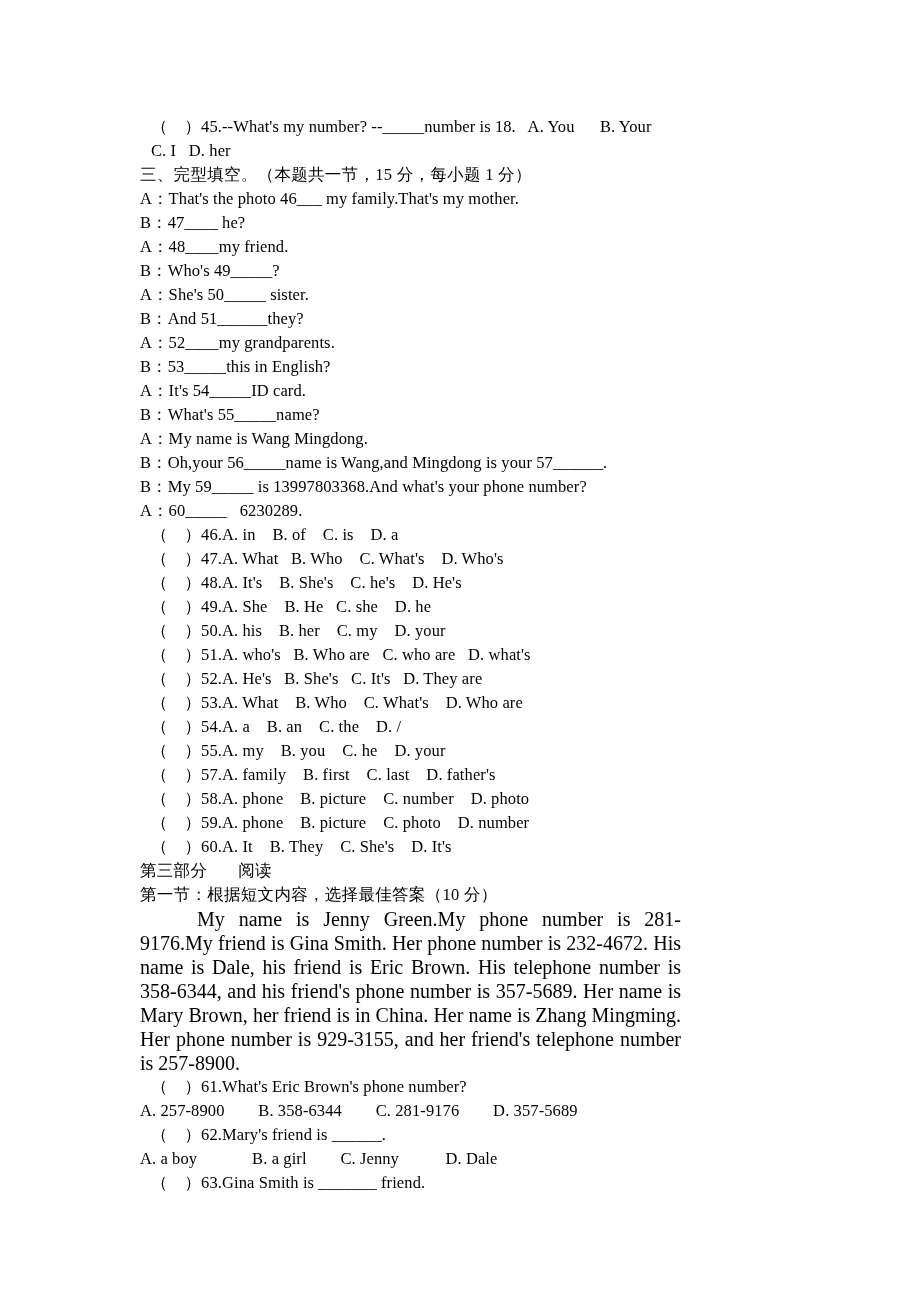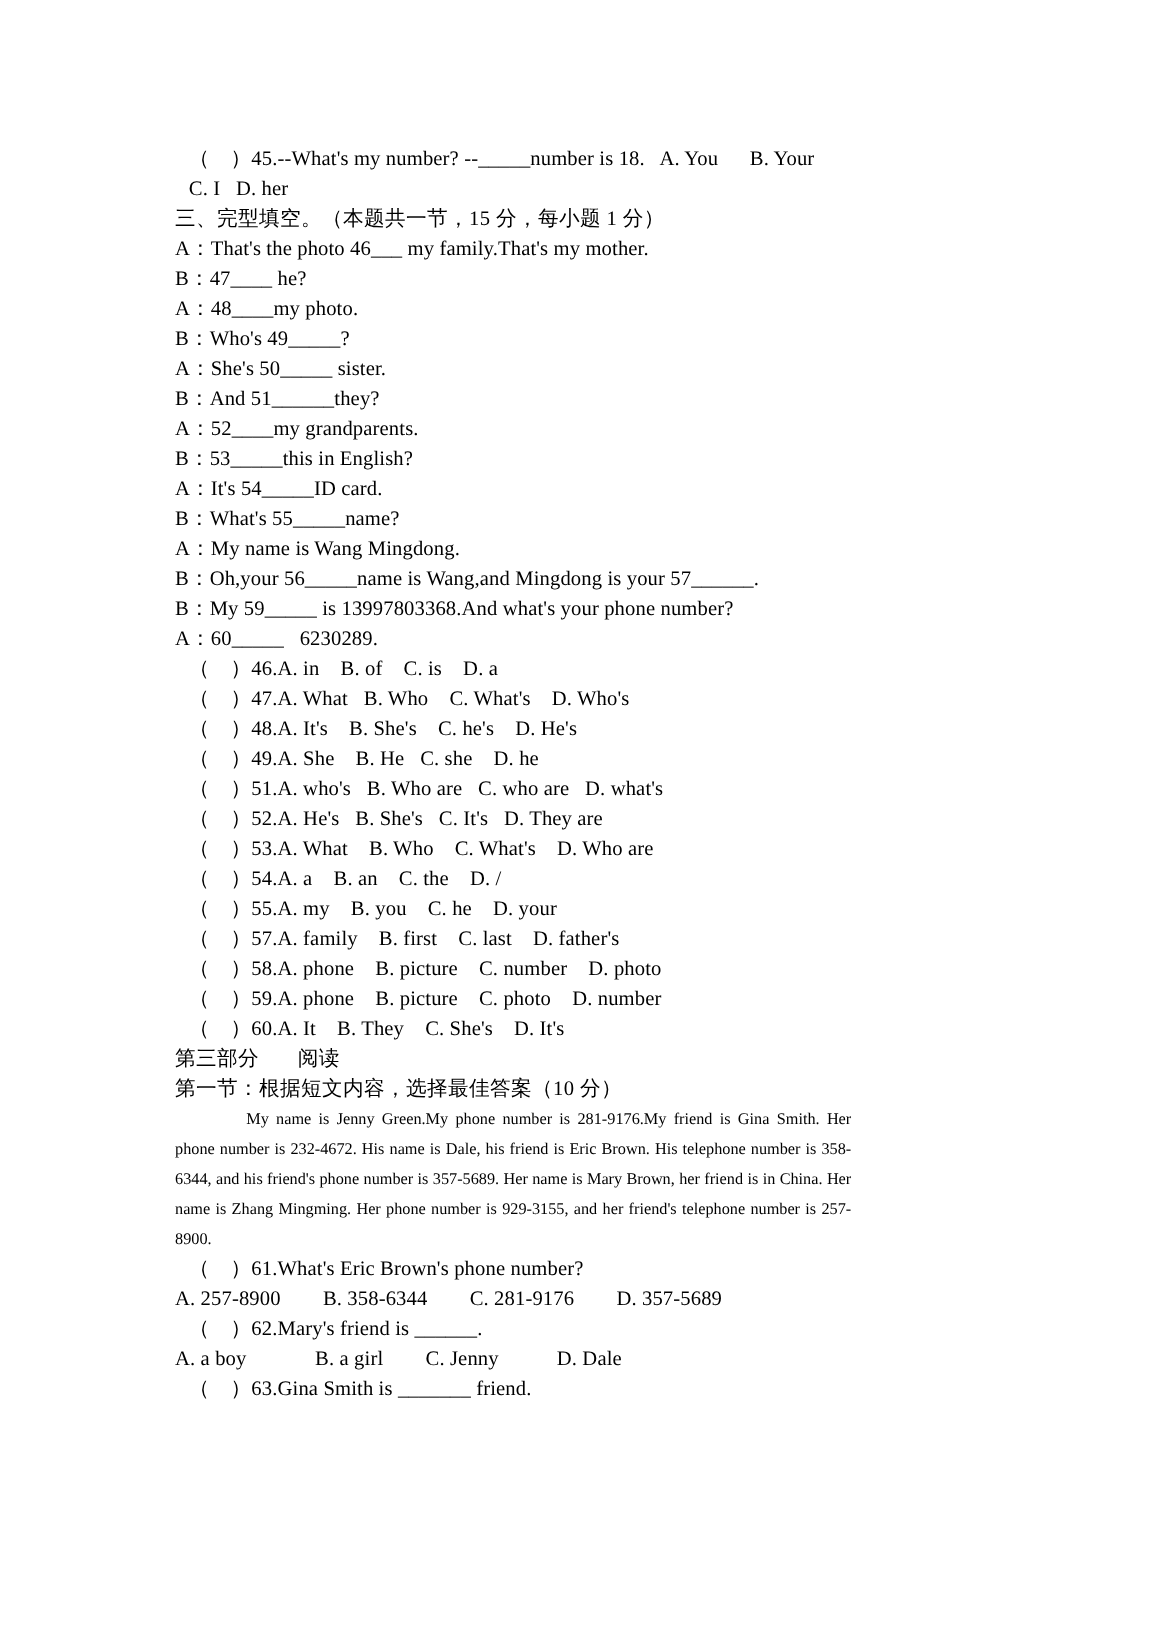--- a/index.html
+++ b/index.html
@@ -36,21 +36,21 @@
   .dlg {
     padding-left: 0;
   }
   .cn {
     font-size: 16.5px;
     line-height: 24px;
     letter-spacing: 0.3px;
     white-space: pre-wrap;
   }
   .passage {
-    font-size: 13px;
+    font-size: 20px;
     line-height: 24px;
     text-align: justify;
     text-justify: inter-word;
     text-indent: 57px;
     margin: 0;
     padding-right: 1px;
   }
   .opts {
     padding-left: 0;
     font-family: Liberation Serif, serif;
@@ -61,39 +61,40 @@
 
 <div class="page">
 
   <div class="line q-line">（    ）45.--What's my number? --_____number is 18.   A. You      B. Your     C. I   D. her</div>
 
   <div class="cn">三、完型填空。（本题共一节，15 分，每小题 1 分）</div>
 
   <div>
     <div class="line dlg">A：That's the photo 46___ my family.That's my mother.</div>
     <div class="line dlg">B：47____ he?</div>
-    <div class="line dlg">A：48____my photo.</div>
+    <div class="line dlg">A：48____my friend.</div>
     <div class="line dlg">B：Who's 49_____?</div>
     <div class="line dlg">A：She's 50_____ sister.</div>
     <div class="line dlg">B：And 51______they?</div>
     <div class="line dlg">A：52____my grandparents.</div>
     <div class="line dlg">B：53_____this in English?</div>
     <div class="line dlg">A：It's 54_____ID card.</div>
     <div class="line dlg">B：What's 55_____name?</div>
     <div class="line dlg">A：My name is Wang Mingdong.</div>
     <div class="line dlg">B：Oh,your 56_____name is Wang,and Mingdong is your 57______.</div>
     <div class="line dlg">B：My 59_____ is 13997803368.And what's your phone number?</div>
     <div class="line dlg">A：60_____   6230289.</div>
   </div>
 
   <div>
     <div class="line q-line">（    ）46.A. in    B. of    C. is    D. a</div>
     <div class="line q-line">（    ）47.A. What   B. Who    C. What's    D. Who's</div>
     <div class="line q-line">（    ）48.A. It's    B. She's    C. he's    D. He's</div>
     <div class="line q-line">（    ）49.A. She    B. He   C. she    D. he</div>
+    <div class="line q-line">（    ）50.A. his    B. her    C. my    D. your</div>
     <div class="line q-line">（    ）51.A. who's   B. Who are   C. who are   D. what's</div>
     <div class="line q-line">（    ）52.A. He's   B. She's   C. It's   D. They are</div>
     <div class="line q-line">（    ）53.A. What    B. Who    C. What's    D. Who are</div>
     <div class="line q-line">（    ）54.A. a    B. an    C. the    D. /</div>
     <div class="line q-line">（    ）55.A. my    B. you    C. he    D. your</div>
     <div class="line q-line">（    ）57.A. family    B. first    C. last    D. father's</div>
     <div class="line q-line">（    ）58.A. phone    B. picture    C. number    D. photo</div>
     <div class="line q-line">（    ）59.A. phone    B. picture    C. photo    D. number</div>
     <div class="line q-line">（    ）60.A. It    B. They    C. She's    D. It's</div>
   </div>

